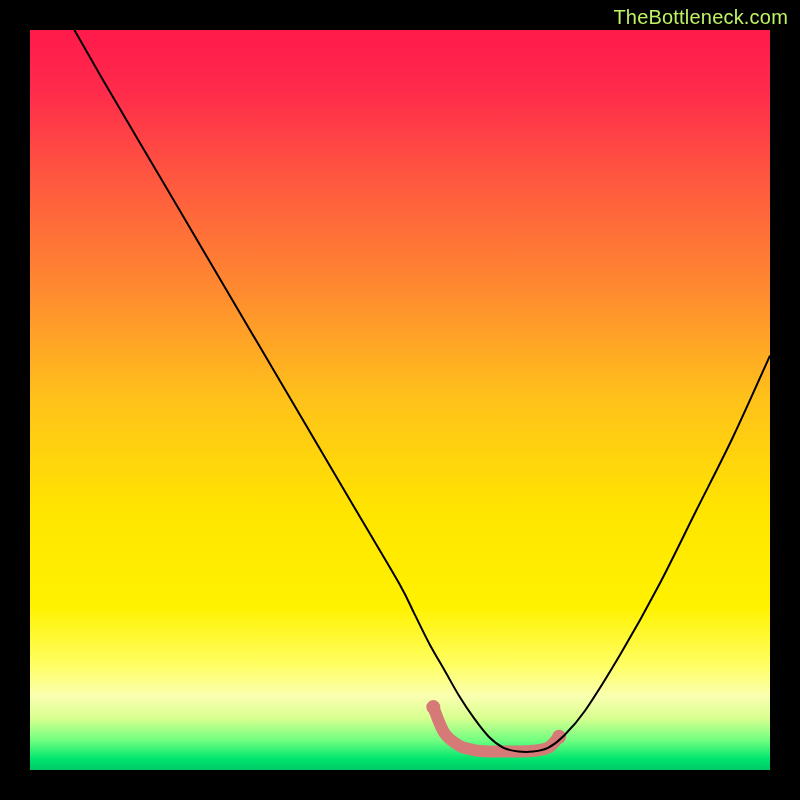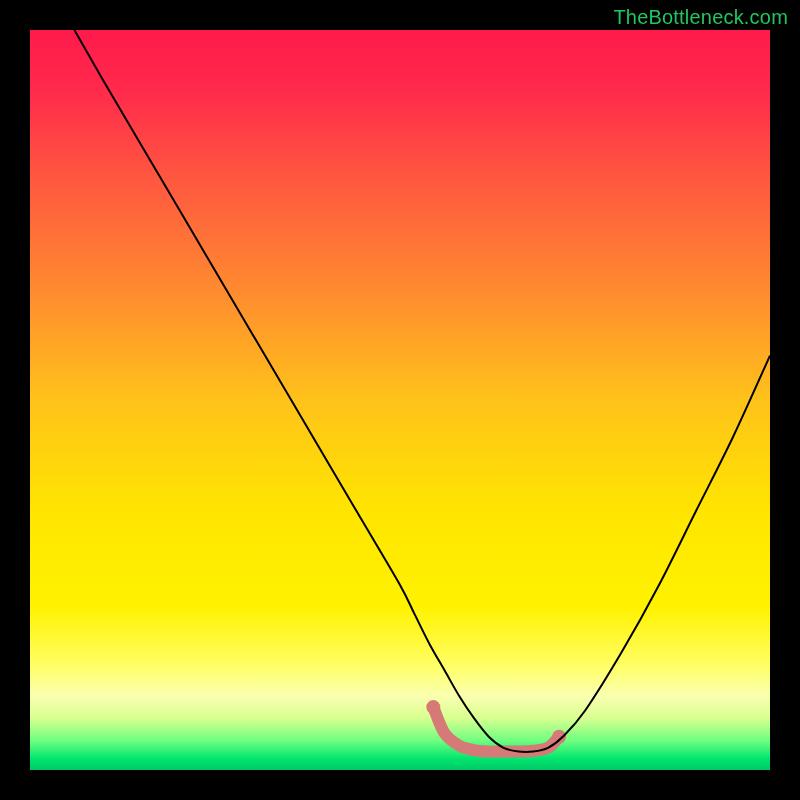--- a/index.html
+++ b/index.html
@@ -32,21 +32,21 @@
     inset: 0;
   }
   .curve-svg {
     position: absolute;
     inset: 0;
   }
   .watermark {
     position: absolute;
     top: 6px;
     right: 12px;
-    color: #22c55e;
+    color: #bef264;
     font-size: 20px;
     letter-spacing: 0.2px;
   }
 </style>
 </head>
 <body>
 
 <div class="frame">
 
   <div class="plot">

